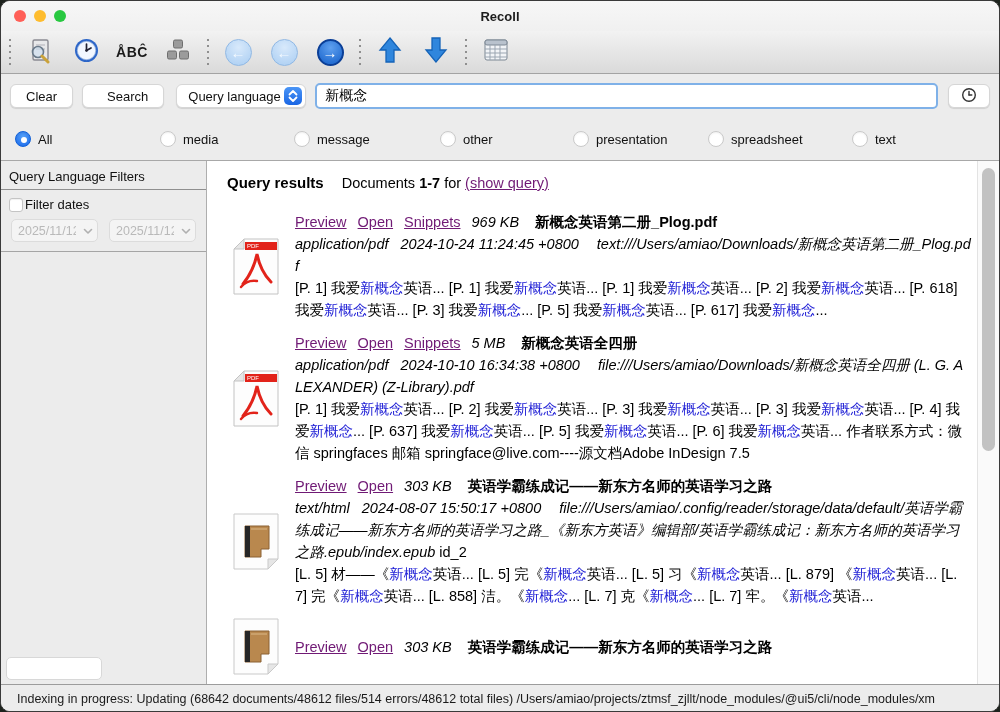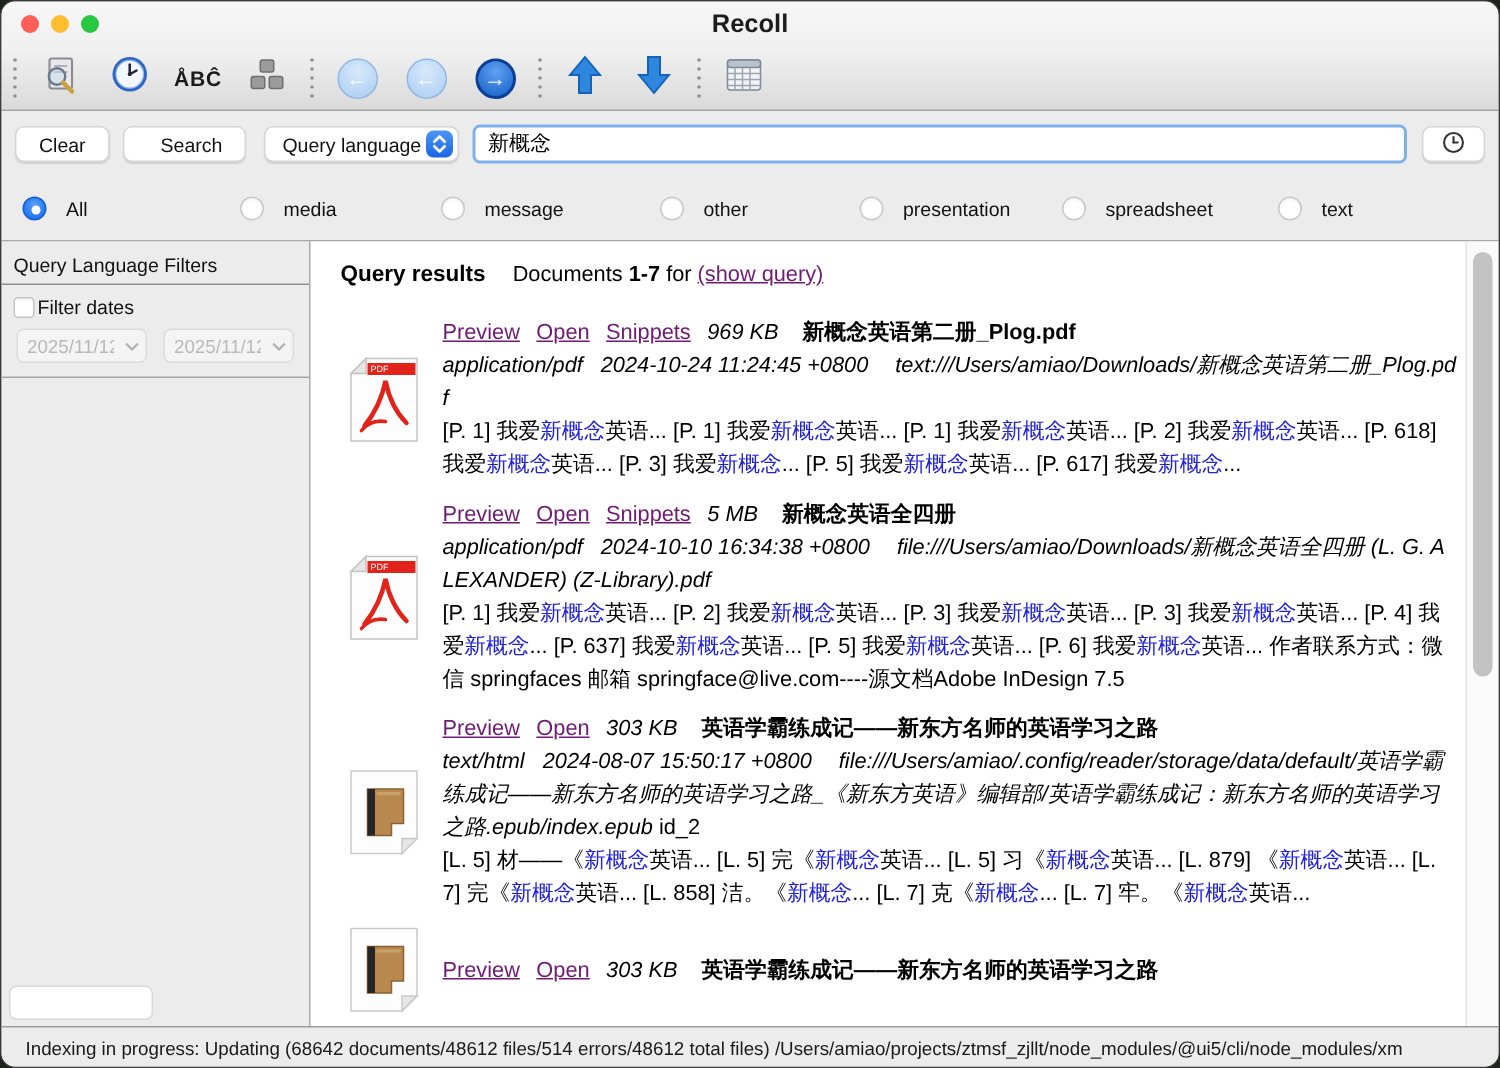--- a/index.html
+++ b/index.html
@@ -22,21 +22,21 @@
     height: 30px;
     background: linear-gradient(#f7f7f7, #f0f0f0);
     position: relative;
     display: flex; align-items: center; justify-content: center;
   }
   .traffic { position: absolute; left: 13px; top: 9px; display: flex; gap: 8px; }
   .tl { width: 12px; height: 12px; border-radius: 50%; display: inline-block; }
   .tl.red { background: #ff5f57; }
   .tl.yellow { background: #febc2e; }
   .tl.green { background: #28c840; }
-  .win-title { font-weight: bold; font-size: 17px; color: #1c1c1c; }
+  .win-title { font-weight: bold; font-size: 13px; color: #1c1c1c; }
   
   .toolbar {
     height: 43px;
     background: linear-gradient(#f2f2f2, #dadada);
     border-bottom: 1px solid #a3a3a3;
     display: flex; align-items: center;
     padding: 0 2px;
   }
   .tb-sep {
     width: 4px; height: 30px; margin: 0 5px;
@@ -109,21 +109,21 @@
     box-shadow: 0 1px 1px rgba(0,0,0,0.12);
     display: flex; align-items: center; justify-content: center;
   }
   
   .radiorow {
     height: 42px;
     display: flex; align-items: center;
     padding-left: 14px;
     background: #ececec;
   }
-  .radio-item { display: flex; align-items: center; gap: 13px; font-size: 13px; color: #111; }
+  .radio-item { display: flex; align-items: center; gap: 7px; font-size: 13px; color: #111; }
   .radio {
     width: 16px; height: 16px; border-radius: 50%;
     background: #fff; border: 1px solid #c9c9c9;
     box-shadow: inset 0 1px 2px rgba(0,0,0,0.06);
     position: relative; flex: none;
   }
   .radio-item.checked .radio {
     background: radial-gradient(circle at 50% 32%, #55a0f8, #1767ea);
     border-color: #1060d8;
   }

